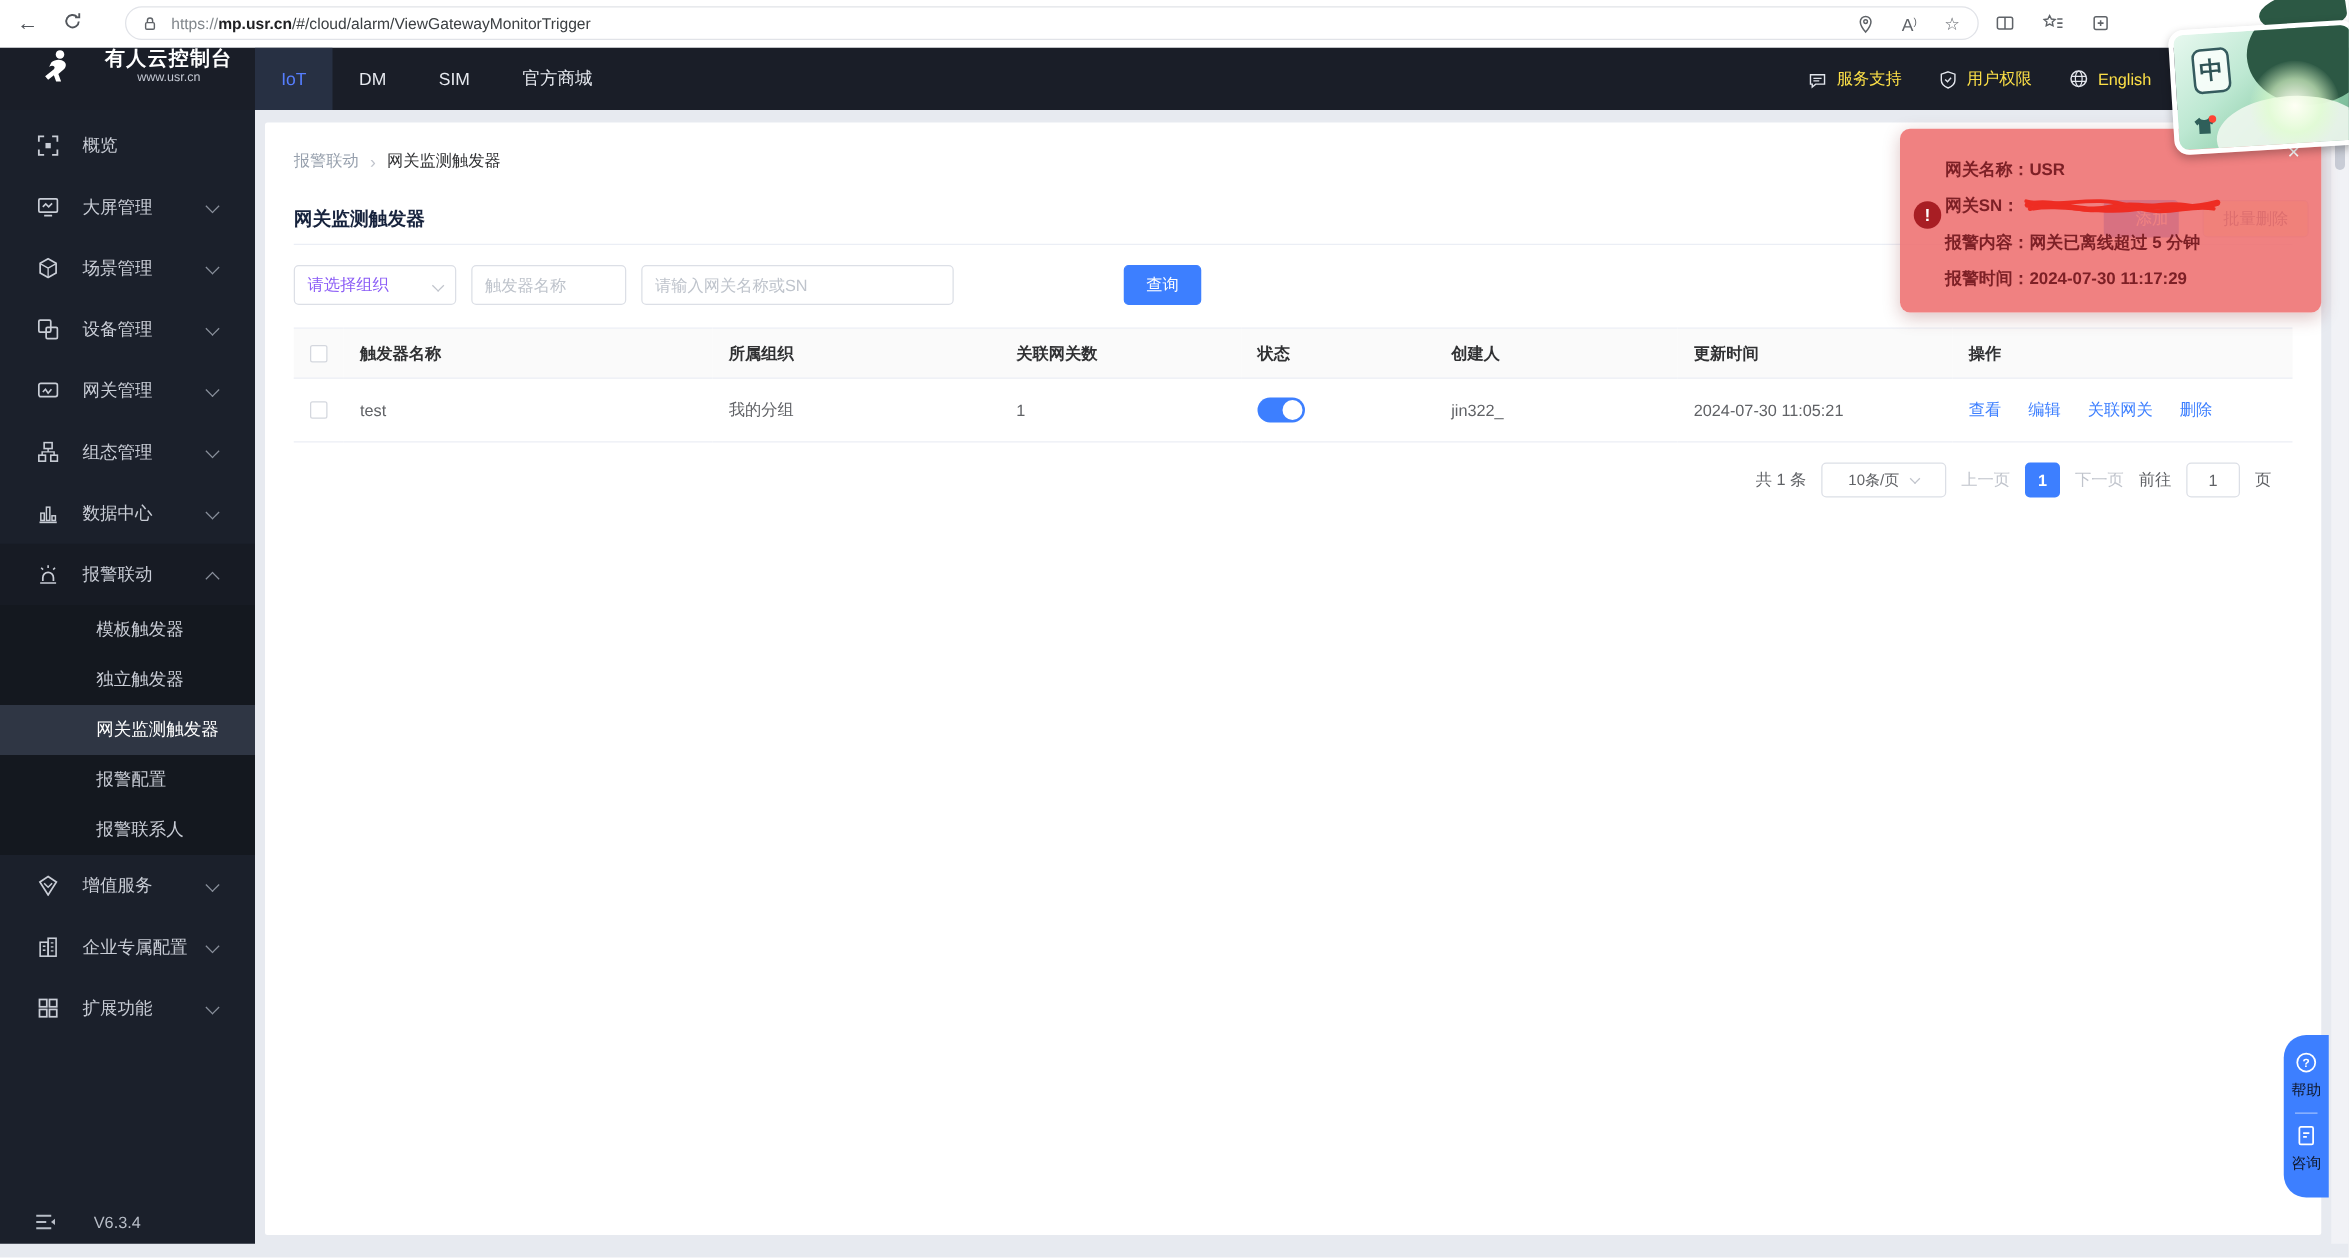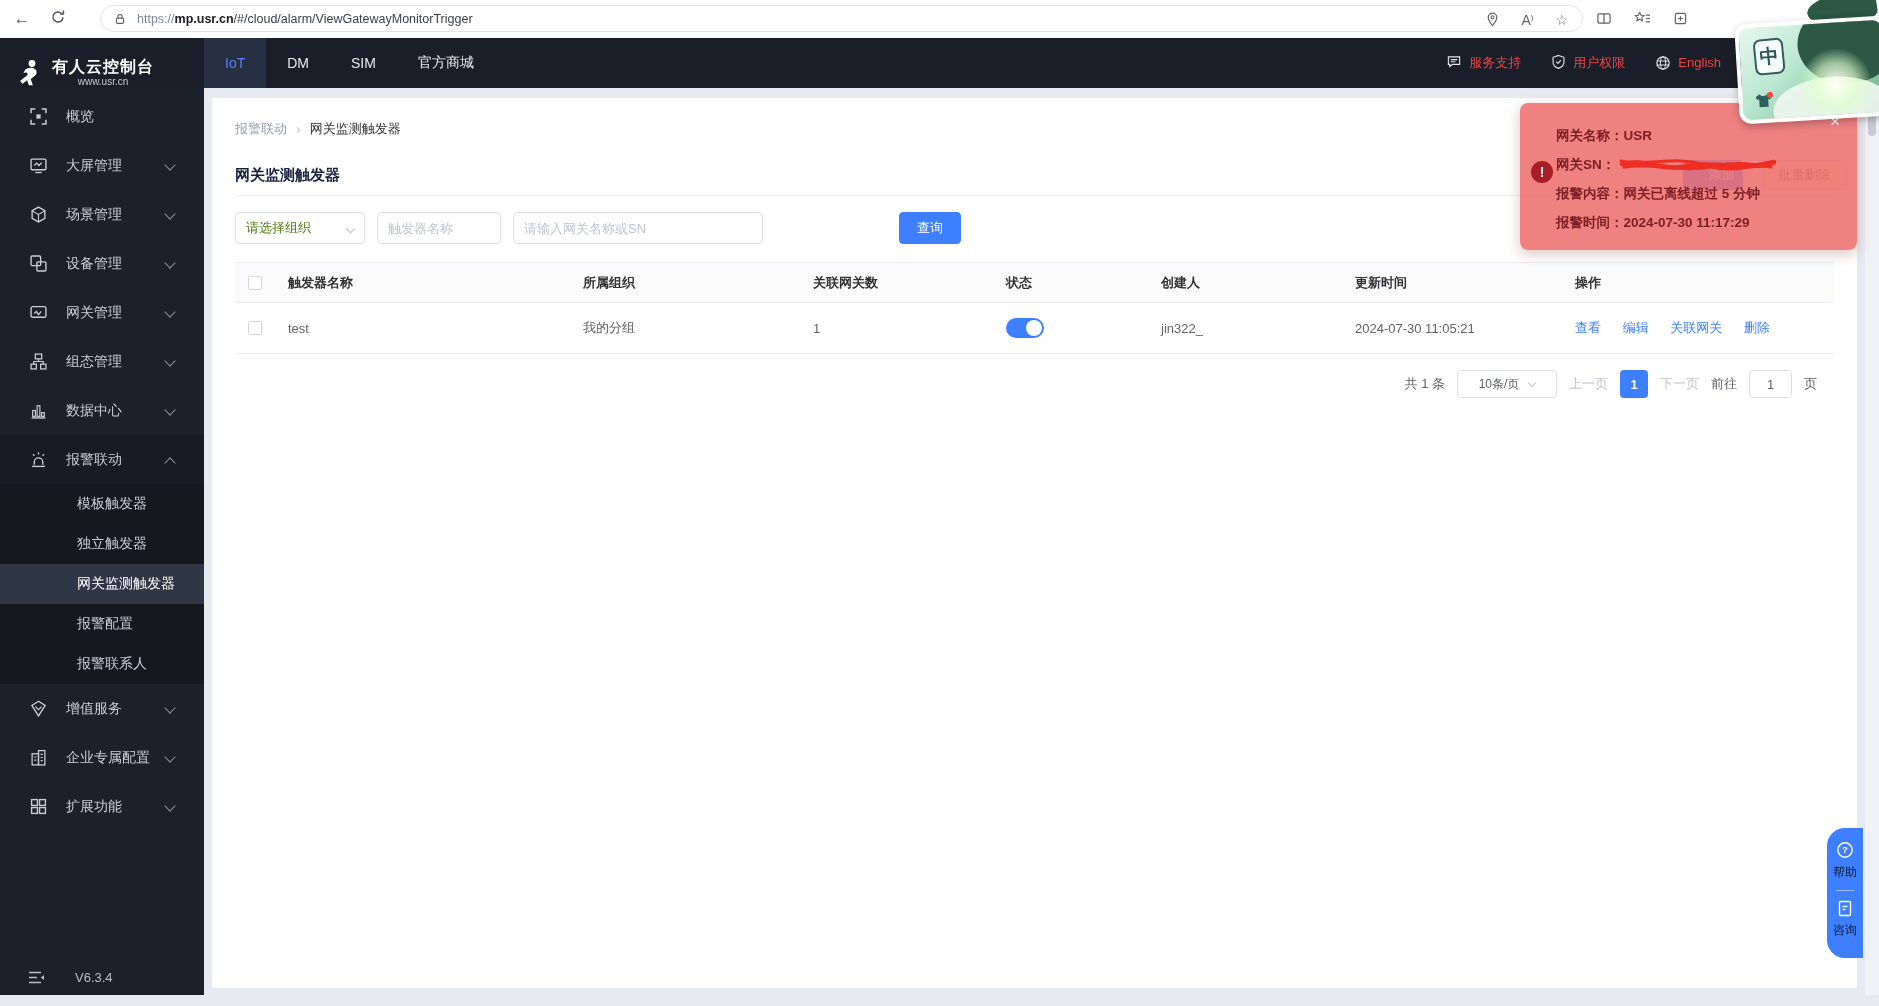--- a/index.html
+++ b/index.html
@@ -16,29 +16,29 @@
   .url-pill { position:absolute; left:100px; top:5px; width:1483px; height:27px; border:1px solid #e1e3e8; border-radius:14px; background:#fff; display:flex; align-items:center; padding:0 12px; }
   .url-text { margin-left:10px; font-size:12.5px; color:#3c4043; white-space:nowrap; }
   .url-text .scheme { color:#80868b; }
   .url-text .host { color:#202124; font-weight:bold; }
   .pill-icons { position:absolute; right:14px; top:0; height:27px; display:flex; align-items:center; gap:22px; color:#5f6368; }
   .pill-icons span { font-size:14px; cursor:pointer; }
   .chrome-right { position:absolute; left:1596px; top:5px; height:27px; display:flex; align-items:center; gap:22px; color:#5f6368; }
 
   
   .app-header { position:absolute; left:0; top:38px; width:1879px; height:50px; background:#1a1e28; z-index:4; display:flex; }
-  .logo-zone { width:204px; height:50px; display:flex; align-items:flex-end; padding-left:16px; gap:8px; }
+  .logo-zone { width:204px; height:50px; display:flex; align-items:flex-start; padding-left:32px; gap:24px; }
   .logo-text-wrap { display:flex; flex-direction:column; align-items:center; }
   .logo-title { color:#ffffff; font-size:16px; font-weight:bold; letter-spacing:1px; line-height:19px; }
   .logo-sub { color:#c3c8d2; font-size:10px; line-height:12px; }
   .nav-tabs { display:flex; height:50px; }
   .nav-tab { padding:0 21px; display:flex; align-items:center; color:#e6e9ef; font-size:14px; cursor:pointer; }
   .nav-tab.active { background:#273043; color:#567eff; }
   .header-right { position:absolute; right:158px; top:0; height:50px; display:flex; align-items:center; gap:30px; }
-  .hr-item { display:flex; align-items:flex-start; gap:7px; color:#ef4444; font-size:13px; cursor:pointer; }
+  .hr-item { display:flex; align-items:flex-end; gap:7px; color:#fde047; font-size:13px; cursor:pointer; }
 
   
   .sidebar { position:absolute; left:0; top:88px; width:204px; height:907px; background:#1b202b; z-index:3; }
   .menu { padding-top:4px; }
   .menu-item { height:49px; display:flex; align-items:center; padding-left:30px; cursor:pointer; position:relative; }
   .menu-item .mi-icon { width:17px; margin-right:19px; }
   .menu-item .mi-label { color:#c9cdd6; font-size:14px; }
   .chev { width:8px; height:8px; border-right:1.5px solid #8a909c; border-bottom:1.5px solid #8a909c; transform:rotate(45deg); position:absolute; right:30px; top:20px; }
   .chev.up { transform:rotate(225deg); top:24px; }
   .submenu { background:#14181f; }
@@ -54,21 +54,21 @@
   .bc-current { color:#303133; }
   .page-title { position:absolute; left:23px; top:68px; font-size:15px; font-weight:bold; color:#17233d; }
   .btn { display:inline-flex; align-items:center; justify-content:center; height:30px; border-radius:4px; font-size:13px; cursor:pointer; }
   .btn-primary { background:#3d7fff; color:#fff; border:1px solid #3d7fff; }
   .btn-plain { background:#fef9c3; color:#606266; border:1px solid #dcdfe6; }
   .add-btn { position:absolute; left:1471px; top:62px; width:60px;padding-left:17px; }
   .batch-btn { position:absolute; left:1550px; top:62px; width:85px; }
   .title-divider { position:absolute; left:23px; top:97px; width:1599px; height:1px; background:#ebeef5; }
 
   .filter-row { position:absolute; left:23px; top:114px; display:flex; align-items:center; }
-  .sel-box { width:130px; height:32px; border:1px solid #dcdfe6; border-radius:4px; display:flex; align-items:center; padding:0 10px; color:#4d7c0f; position:relative; cursor:pointer; background:#fff; }
+  .sel-box { width:130px; height:32px; border:1px solid #dcdfe6; border-radius:4px; display:flex; align-items:center; padding:0 10px; color:#8b5cf6; position:relative; cursor:pointer; background:#fff; }
   .sel-box .chev2 { position:absolute; right:10px; top:12px; width:7px; height:7px; border-right:1.3px solid #c0c4cc; border-bottom:1.3px solid #c0c4cc; transform:rotate(45deg); }
   .txt-input { height:32px; border:1px solid #dcdfe6; border-radius:4px; padding:0 10px; font-size:13px; color:#606266; font-family:inherit; outline:none; }
   .txt-input::placeholder { color:#bfc4cc; }
   .f-name { width:124px; margin-left:12px; }
   .f-gw { width:250px; margin-left:12px; }
   .query-btn { width:62px; height:32px; margin-left:136px; }
 
   table.grid { position:absolute; left:23px; top:164px; width:1599px; border-collapse:collapse; table-layout:fixed; }
   .grid th { height:40px; background:#fafafa; border-top:1px solid #ebeef5; border-bottom:1px solid #ebeef5; font-size:13px; font-weight:bold; color:#303133; text-align:left; padding-left:13px; }
   .grid td { height:51px; border-bottom:1px solid #ebeef5; font-size:13px; color:#606266; text-align:left; padding-left:13px; }

